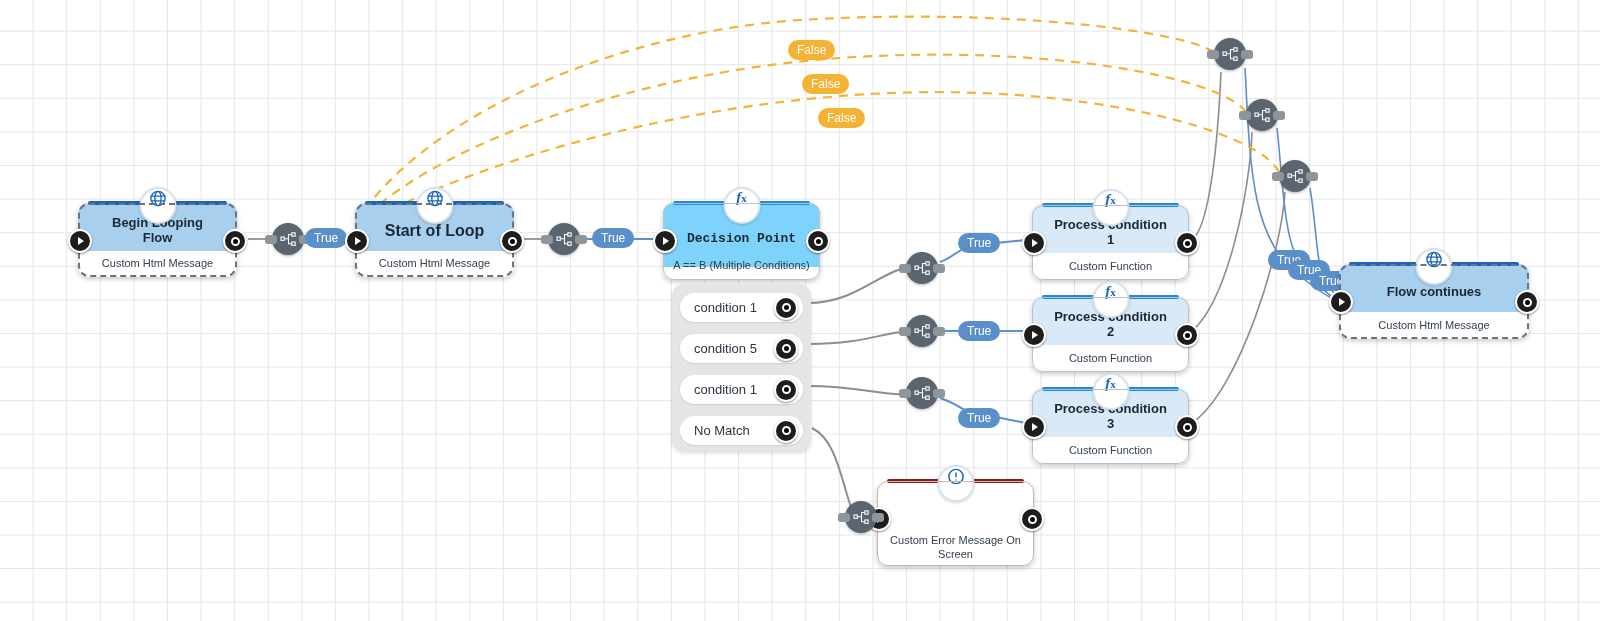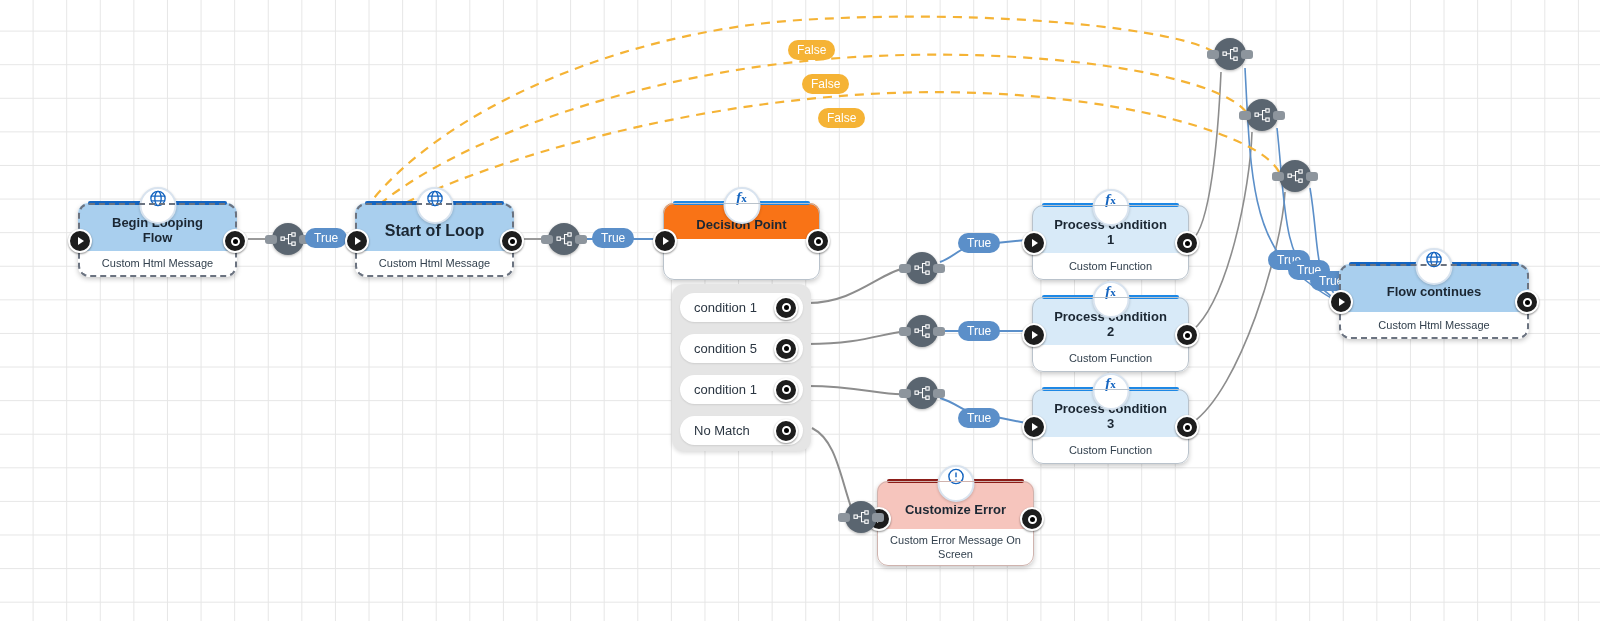--- a/index.html
+++ b/index.html
@@ -215,22 +215,25 @@
       <rect x="1" y="6" width="4" height="4"></rect>
         <rect x="14" y="1" width="4" height="4"></rect>
         <rect x="14" y="12" width="4" height="4"></rect>
       <path d="M5,8 H10 M10,8 V3 H14 M10,8 V14 H14"></path>
     </svg>
   </div>
   <div class="elabel t" style="left:592px;top:228px;">True</div>
 
   <div class="node" style="left:663px;top:203px;width:157px;height:77px;">
     <div class="body">
-      <div class="head" style="height:36px;background:#f97316;">
+      <div class="head" style="height:64px;background:#7dd3fc;font-family:Liberation Mono, monospace;">
         <div class="title" style="font-size:13px;margin-top:8px;">Decision Point</div>
+      </div>
+      <div class="foot" style="height:29px;">
+        <span style="font-size:11px;">A == B (Multiple Conditions)</span>
       </div>
     </div>
     <div class="accent" style="background:#1e88e5;"></div>
     <div class="badge">
       <span style="font-family:'Liberation Serif',serif;font-style:italic;font-weight:bold;font-size:15px;color:#1565c0;">f<span style="font-style:normal;font-size:11px;">x</span></span>
     </div>
     <div class="solid"></div>
     <div class="sock in" style="left:-10px;top:26px;"></div>
     <div class="sock out" style="right:-10px;top:26px;"></div>
   </div>
@@ -333,23 +336,20 @@
     <div class="badge">
       <span style="font-family:'Liberation Serif',serif;font-style:italic;font-weight:bold;font-size:15px;color:#1565c0;">f<span style="font-style:normal;font-size:11px;">x</span></span>
     </div>
     <div class="solid"></div>
     <div class="sock in" style="left:-10px;top:26px;"></div>
     <div class="sock out" style="right:-10px;top:26px;"></div>
   </div>
 
   <div class="node" style="left:877px;top:481px;width:157px;height:85px;">
     <div class="body">
-      <div class="head" style="height:48px;background:#f6c5bd;">
-        <div class="title" style="font-size:13px;margin-top:10px;">Customize Error</div>
-      </div>
       <div class="foot" style="height:37px;">
         <span style="font-size:11px;">Custom Error Message On Screen</span>
       </div>
     </div>
     <div class="accent" style="background:#8c1d18;"></div>
     <div class="badge">
       <svg width="19" height="19" viewBox="0 0 24 24" fill="none" stroke="#1565c0" stroke-width="1.8">
         <circle cx="12" cy="12" r="9"></circle>
           <line x1="12" y1="7" x2="12" y2="13"></line>
           <circle cx="12" cy="16.5" r="0.9" fill="#1565c0" stroke="none"></circle>

